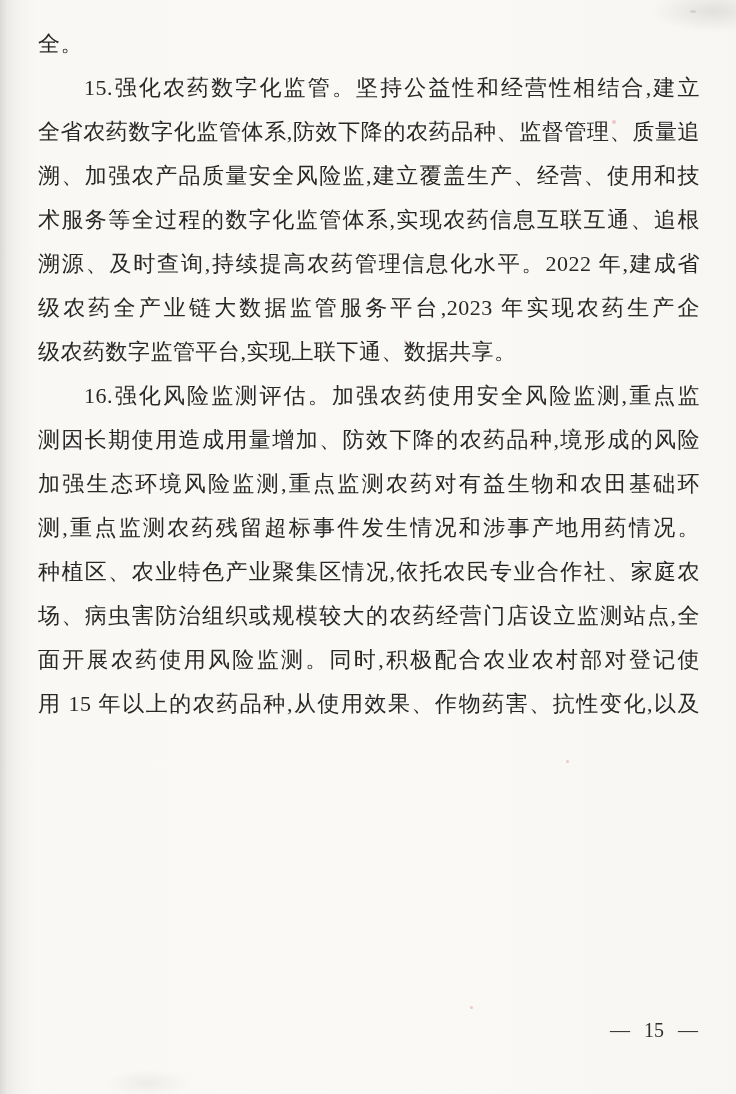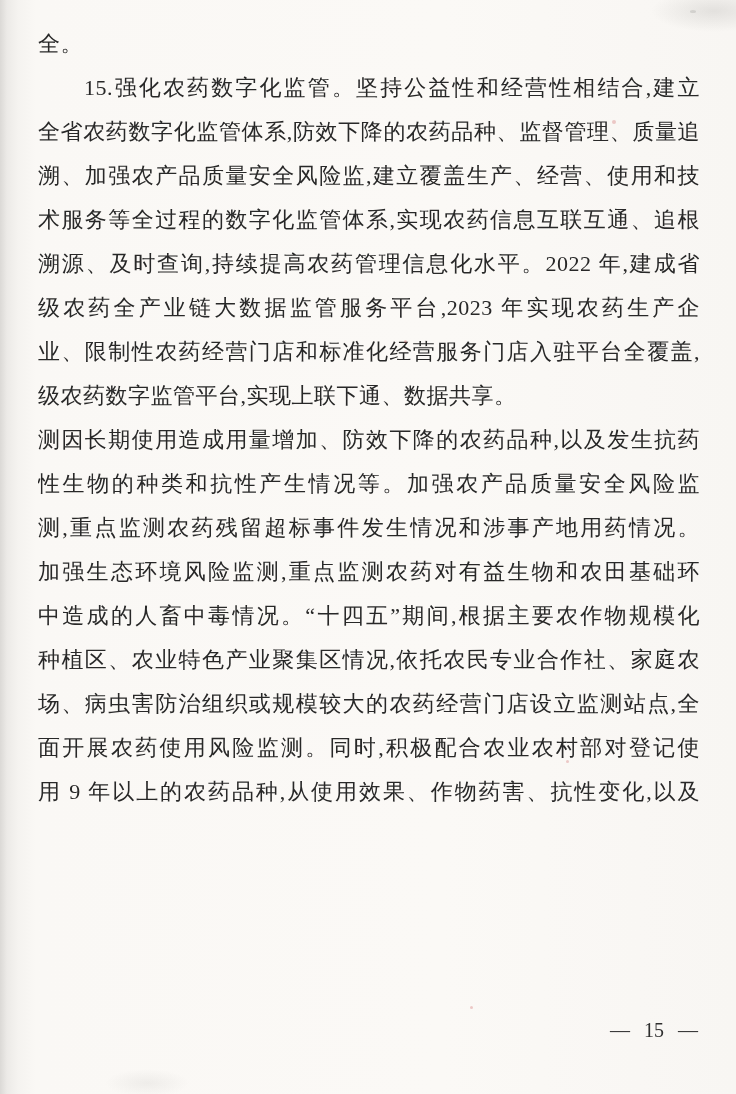--- a/index.html
+++ b/index.html
@@ -69,31 +69,29 @@
 <div class="page">
 
   <div class="text-block">
     <div class="line no-just"><span class="head"></span><span>全。</span></div>
     <div class="line indent"><span class="head">15.强化农药数字化监管。</span><span>坚持公益性和经营性相结合,建立</span></div>
     <div class="line"><span class="head"></span><span>全省农药数字化监管体系,防效下降的农药品种、监督管理、质量追</span></div>
     <div class="line"><span class="head"></span><span>溯、加强农产品质量安全风险监,建立覆盖生产、经营、使用和技</span></div>
     <div class="line"><span class="head"></span><span>术服务等全过程的数字化监管体系,实现农药信息互联互通、追根</span></div>
     <div class="line"><span class="head"></span><span>溯源、及时查询,持续提高农药管理信息化水平。2022 年,建成省</span></div>
     <div class="line"><span class="head"></span><span>级农药全产业链大数据监管服务平台,2023 年实现农药生产企</span></div>
-    <div class="line"><span class="head"></span><span>业、限制性农药经营门店和标准化经营服务门店入驻平台全覆盖,</span></div>
     <div class="line no-just"><span class="head"></span><span>级农药数字监管平台,实现上联下通、数据共享。</span></div>
-    <div class="line"><span class="head"></span><span>测因长期使用造成用量增加、防效下降的农药品种,以及发生抗药</span></div>
-    <div class="line"><span class="head"></span><span>性生物的种类和抗性产生情况等。加强农产品质量安全风险监</span></div>
+    <div class="line indent"><span class="head">16.强化风险监测评估。</span><span>加强农药使用安全风险监测,重点监</span></div>
+    <div class="line"><span class="head"></span><span>测因长期使用造成用量增加、防效下降的农药品种,境形成的风险</span></div>
+    <div class="line"><span class="head"></span><span>加强生态环境风险监测,重点监测农药对有益生物和农田基础环</span></div>
     <div class="line"><span class="head"></span><span>测,重点监测农药残留超标事件发生情况和涉事产地用药情况。</span></div>
-    <div class="line"><span class="head"></span><span>加强生态环境风险监测,重点监测农药对有益生物和农田基础环</span></div>
-    <div class="line"><span class="head"></span><span>中造成的人畜中毒情况。“十四五”期间,根据主要农作物规模化</span></div>
     <div class="line"><span class="head"></span><span>种植区、农业特色产业聚集区情况,依托农民专业合作社、家庭农</span></div>
     <div class="line"><span class="head"></span><span>场、病虫害防治组织或规模较大的农药经营门店设立监测站点,全</span></div>
     <div class="line"><span class="head"></span><span>面开展农药使用风险监测。同时,积极配合农业农村部对登记使</span></div>
-    <div class="line"><span class="head"></span><span>用 9 年以上的农药品种,从使用效果、作物药害、抗性变化,以及</span></div>
+    <div class="line"><span class="head"></span><span>用 15 年以上的农药品种,从使用效果、作物药害、抗性变化,以及</span></div>
   </div>
 
   <div class="footer">
     <span>—</span>
     <span>15</span>
     <span>—</span>
   </div>
 
   <div class="speck red" style="left:612px; top:120px; width:4px; height:4px;"></div>
   <div class="speck red" style="left:404px; top:340px; width:3px; height:3px;"></div>

